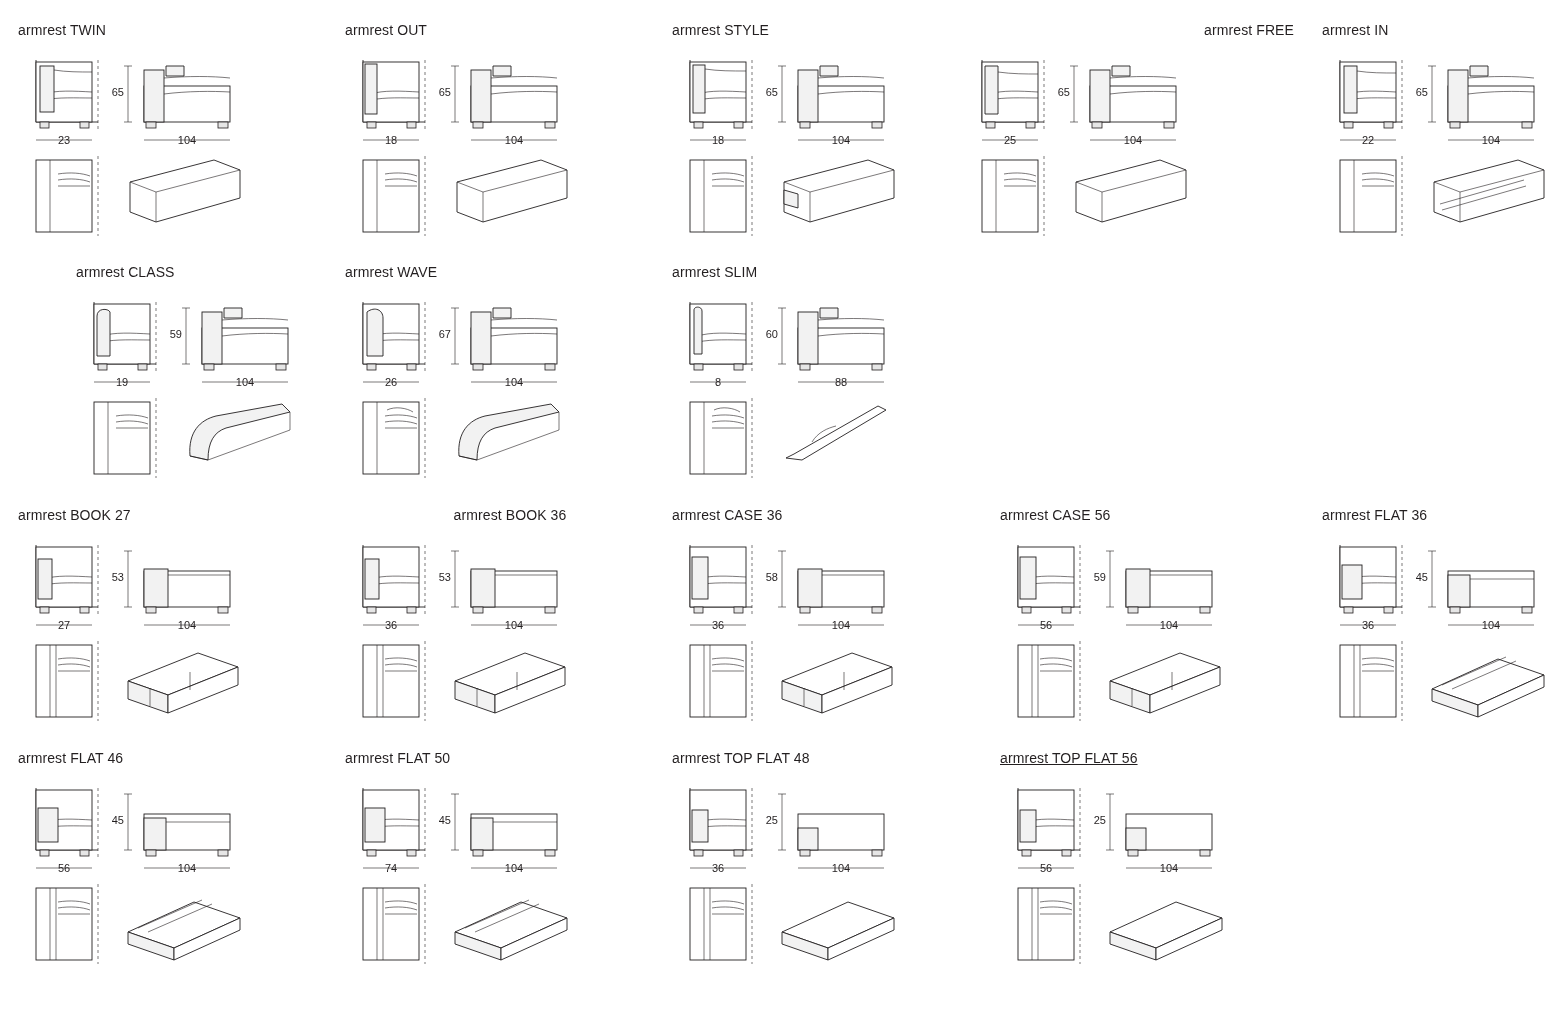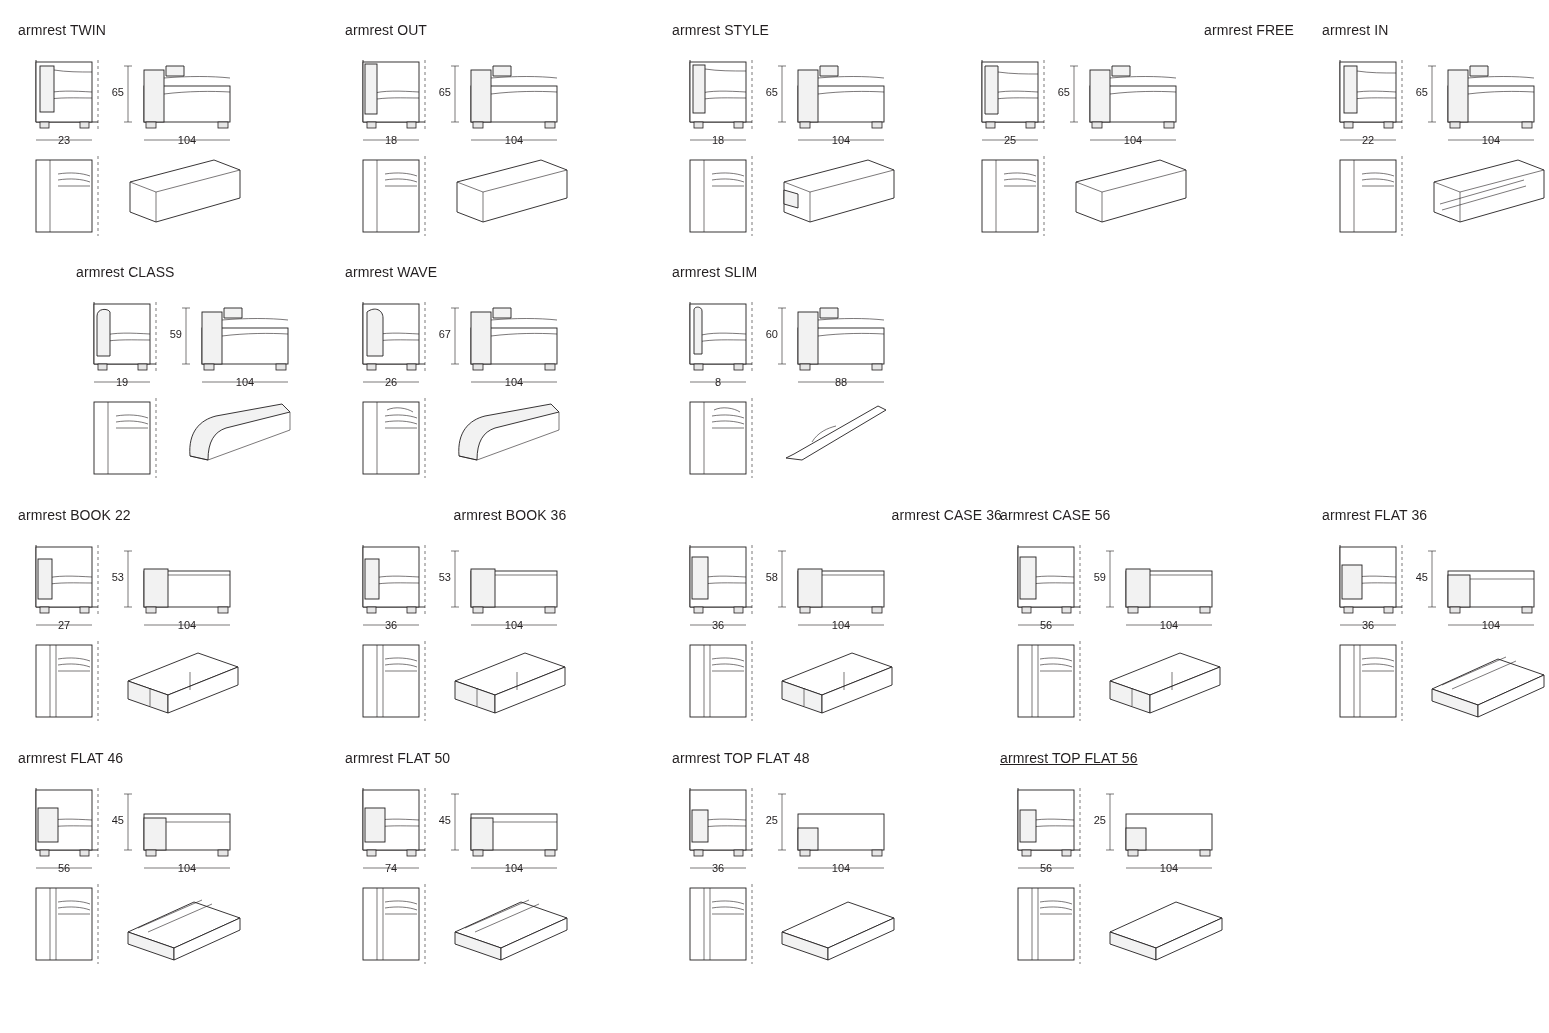--- a/index.html
+++ b/index.html
@@ -446,21 +446,21 @@
             <g transform="translate(110,112)">
               <path class="fillwhite" d="M4,56 L12,52 L96,4 L104,8 L20,58 Z"></path>
               <path class="ln-thin" d="M30,40 C36,30 46,26 54,24"></path>
             </g>
           </svg>
         </div>
       </div>
     </div>
     <div class="row" style="top: 507px;">
       <div class="cell" style="left: 18px;">
-        <div class="cell-title">armrest BOOK 22</div>
+        <div class="cell-title">armrest BOOK 27</div>
         <div class="draw">
           <svg width="330" height="200" viewBox="0 0 330 200">
             <g transform="translate(18,12)">
               <path class="ln" d="M0,0 L0,62 L62,62"></path>
               <rect x="0" y="2" width="56" height="60" class="fillwhite"></rect>
               <path class="ln-thin" d="M8,34 C20,30 38,31 56,32"></path>
               <path class="ln-thin" d="M8,40 C22,37 40,38 56,38"></path>
               <rect x="2" y="14" width="14" height="40" class="fillpale"></rect>
               <rect x="4" y="62" width="9" height="6" class="fillgrey"></rect>
               <rect x="44" y="62" width="9" height="6" class="fillgrey"></rect>
@@ -541,21 +541,21 @@
             <g transform="translate(110,112)">
               <path class="fillwhite" d="M0,36 L70,8 L110,22 L40,50 Z"></path>
               <path class="fillpale" d="M0,36 L40,50 L40,68 L0,54 Z"></path>
               <path class="fillwhite" d="M40,50 L110,22 L110,40 L40,68 Z"></path>
               <line x1="22" y1="43" x2="22" y2="61" class="ln-thin"></line>
               <line x1="62" y1="27" x2="62" y2="45" class="ln-thin"></line>
             </g>
           </svg>
         </div>
       </div>
-      <div class="cell" style="left: 672px; text-align: right;">
+      <div class="cell" style="left: 672px;">
         <div class="cell-title">armrest CASE 36</div>
         <div class="draw">
           <svg width="330" height="200" viewBox="0 0 330 200">
             <g transform="translate(18,12)">
               <path class="ln" d="M0,0 L0,62 L62,62"></path>
               <rect x="0" y="2" width="56" height="60" class="fillwhite"></rect>
               <path class="ln-thin" d="M8,34 C20,30 38,31 56,32"></path>
               <path class="ln-thin" d="M8,40 C22,37 40,38 56,38"></path>
               <rect x="2" y="12" width="16" height="42" class="fillpale"></rect>
               <rect x="4" y="62" width="9" height="6" class="fillgrey"></rect>

